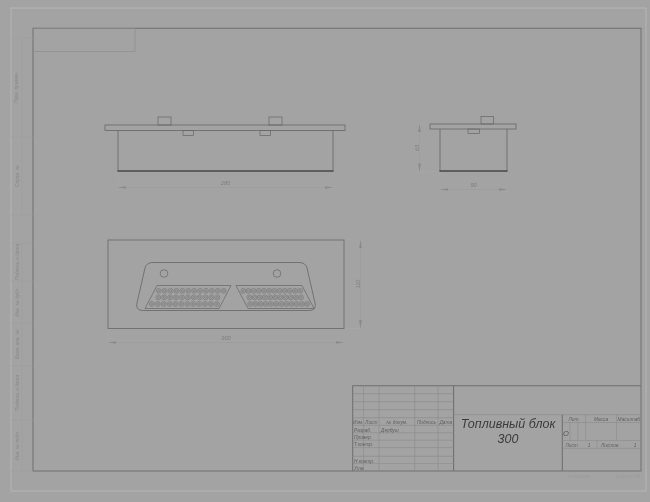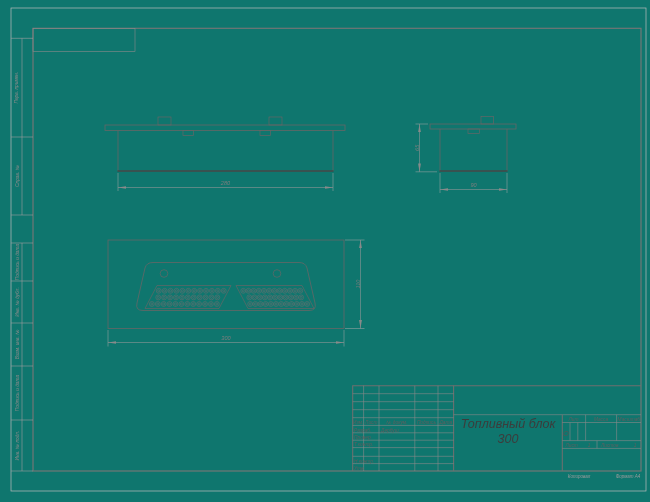--- a/index.html
+++ b/index.html
@@ -1,16 +1,16 @@
 <!DOCTYPE html>
 <html><head>
 <meta charset="utf-8">
 <style>
   html,body{margin:0;padding:0;background:#f7f7f6;}
-  .page{width:650px;height:502px;position:relative;background:#0f766e;overflow:hidden;}
+  .page{width:650px;height:502px;position:relative;background:#a3a3a3;overflow:hidden;}
   svg{display:block;}
   text{font-family:"Liberation Sans",sans-serif;}
   .t5   {font-style:italic;font-size:4.8px;fill:#5f5f5f;}
   .tname{font-style:italic;font-size:12.5px;font-weight:500;fill:#3c3c3c;}
   .tO   {font-style:italic;font-size:7.5px;fill:#555;}
   .tdim {font-style:italic;font-size:5.6px;fill:#7d7d7d;}
   .tfoot{font-style:italic;font-size:4.5px;fill:#9b9b9b;}
   .tmarg{font-style:italic;font-size:4.8px;fill:#8a8a8a;}
   .lw{stroke:#666;stroke-width:.8;fill:none;}
   .lw2{stroke:#666;stroke-width:.7;fill:none;}

